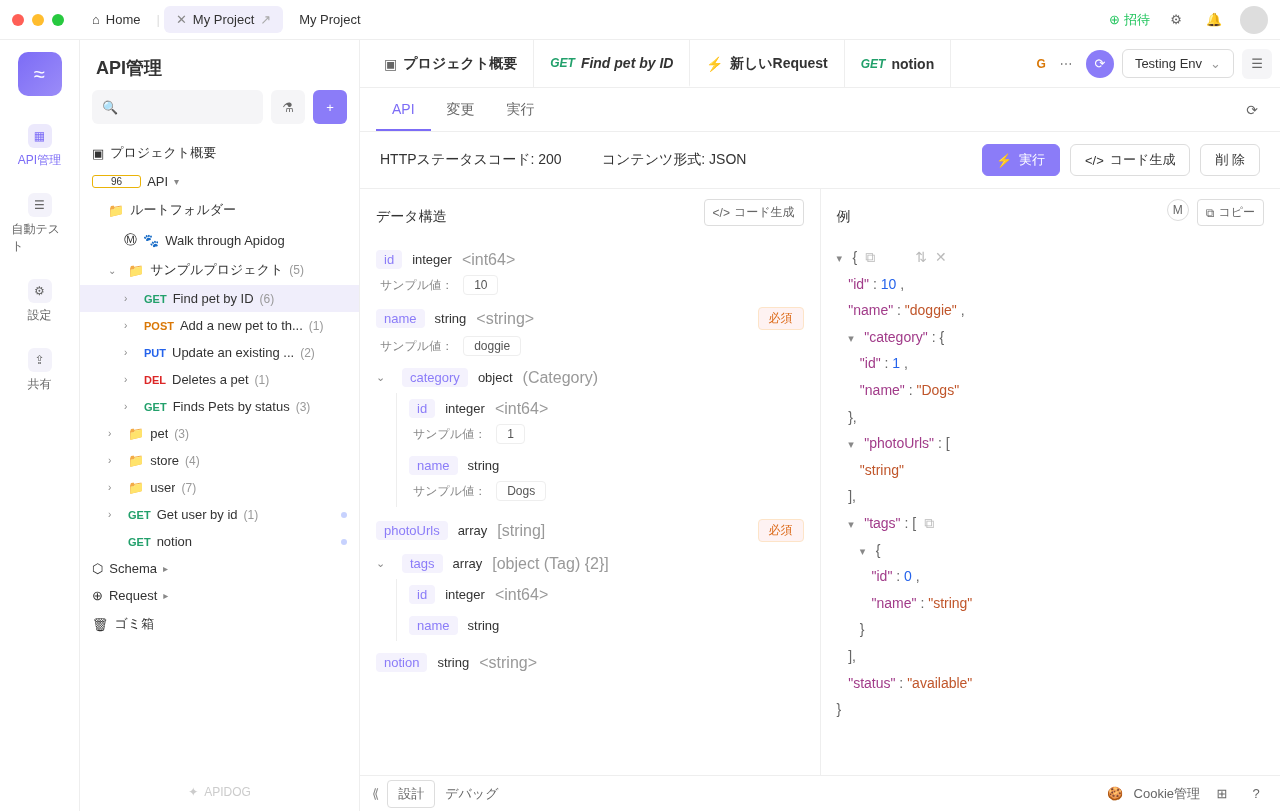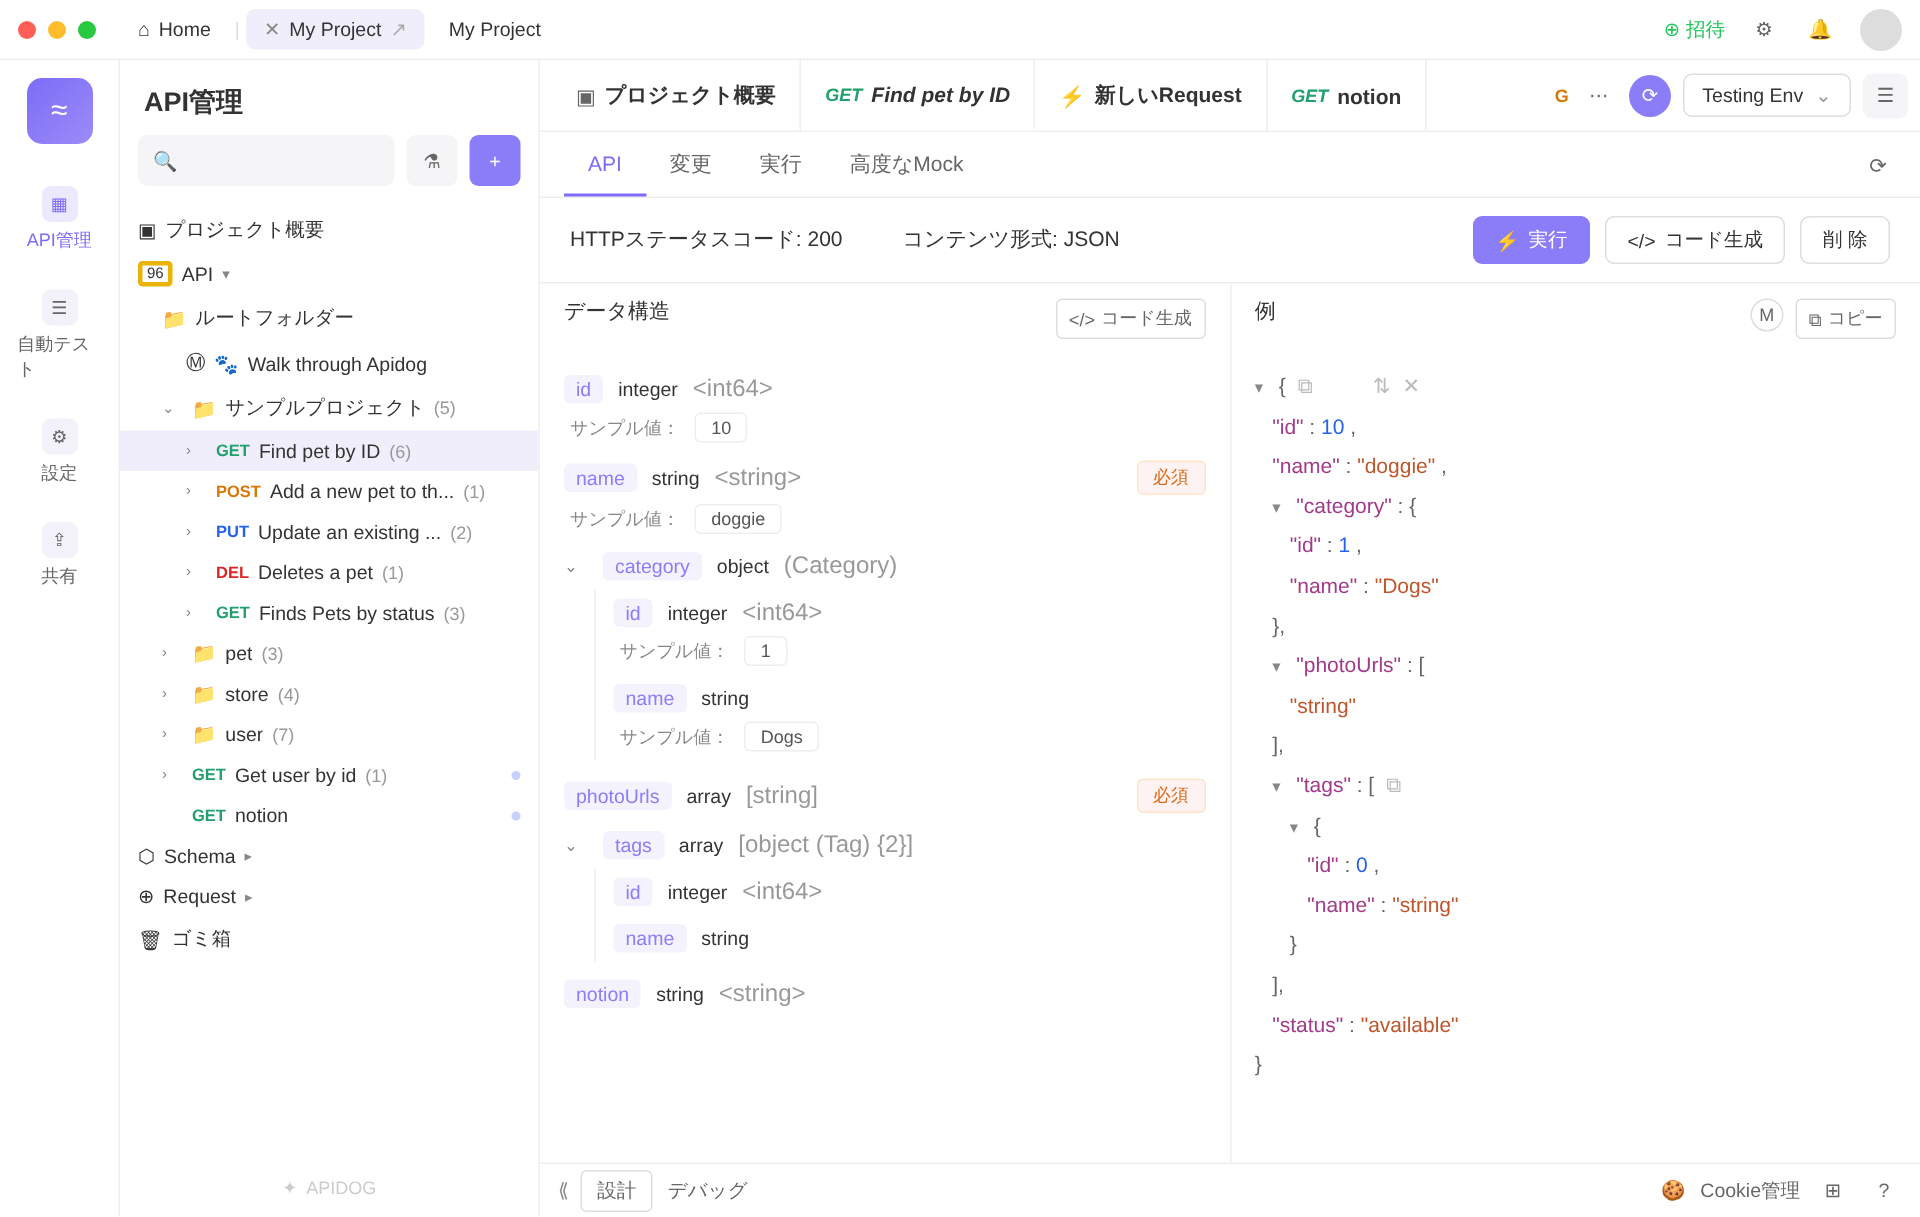--- a/index.html
+++ b/index.html
@@ -58,21 +58,21 @@
 
 .info-bar { display: flex; align-items: center; padding: 12px 20px; border-bottom: 1px solid #eee; gap: 40px; }
 .info-item { font-size: 14px; }
 .action-btns { margin-left: auto; display: flex; gap: 10px; }
 .btn { padding: 6px 14px; border-radius: 6px; border: 1px solid #ddd; cursor: pointer; display: flex; align-items: center; gap: 6px; font-size: 13px; }
 .btn.primary { background: #8b7cf8; color: #fff; border-color: #8b7cf8; }
 
 .panels { display: flex; flex: 1; overflow: hidden; }
 .panel { flex: 1; display: flex; flex-direction: column; overflow: hidden; }
 .panel:first-child { border-right: 1px solid #eee; }
-.panel-head { display: flex; align-items: flex-start; padding: 10px 16px; font-size: 14px; font-weight: 500; }
+.panel-head { display: flex; align-items: flex-end; padding: 10px 16px; font-size: 14px; font-weight: 500; }
 .panel-head .small-btn { margin-left: auto; }
 .small-btn { border: 1px solid #ddd; border-radius: 4px; padding: 4px 8px; font-size: 12px; cursor: pointer; display: flex; align-items: center; gap: 4px; color: #666; }
 .panel-body { flex: 1; overflow: auto; padding: 8px 16px; }
 
 .schema-row { padding: 6px 0; }
 .schema-main { display: flex; align-items: center; gap: 10px; }
 .field-name { color: #8b7cf8; background: #f4f2fd; padding: 2px 8px; border-radius: 4px; font-size: 13px; }
 .field-type { color: #333; }
 .field-sub { color: #999; font-size: 16px; }
 .req-badge { margin-left: auto; background: #fef2f2; color: #dc6b1a; border: 1px solid #fde4c8; border-radius: 4px; padding: 2px 10px; font-size: 12px; text-align: center; }
@@ -166,21 +166,21 @@
       <div class="sq-btn primary">
           <span>+</span>
         </div>
     </div>
     <div class="tree">
       <div class="tree-row indent0">
         <span>▣</span>
         <span>プロジェクト概要</span>
       </div>
       <div class="tree-row indent0">
-        <span style="border:3px solid #eab308;border-radius:3px;font-size:10px;padding:0 3px">96</span>
+        <span style="border:1px solid #eab308;border-radius:3px;font-size:10px;padding:0 18px">96</span>
         <span>API</span>
         <span class="chev">▾</span>
       </div>
       <div class="tree-row indent1">
         <span>📁</span>
         <span>ルートフォルダー</span>
       </div>
       <div class="tree-row indent2">
         <span>Ⓜ</span>
         <span>🐾</span>
@@ -315,21 +315,20 @@
         </div>
         <div class="sq-btn" style="width:30px;height:30px">☰</div>
       </div>
     </div>
 
     <div class="subtabs">
       <div id="subtab-list" style="display:flex;height:100%">
           <div class="subtab active">API</div>
           <div class="subtab">変更</div>
           <div class="subtab">実行</div>
-          <div class="subtab">高度なMock</div>
         </div>
       <div class="icon-btn">⟳</div>
     </div>
 
     <div class="info-bar">
       <div class="info-item">HTTPステータスコード: 200</div>
       <div class="info-item">コンテンツ形式: JSON</div>
       <div class="action-btns">
         <div class="btn primary">
           <span>⚡</span>

